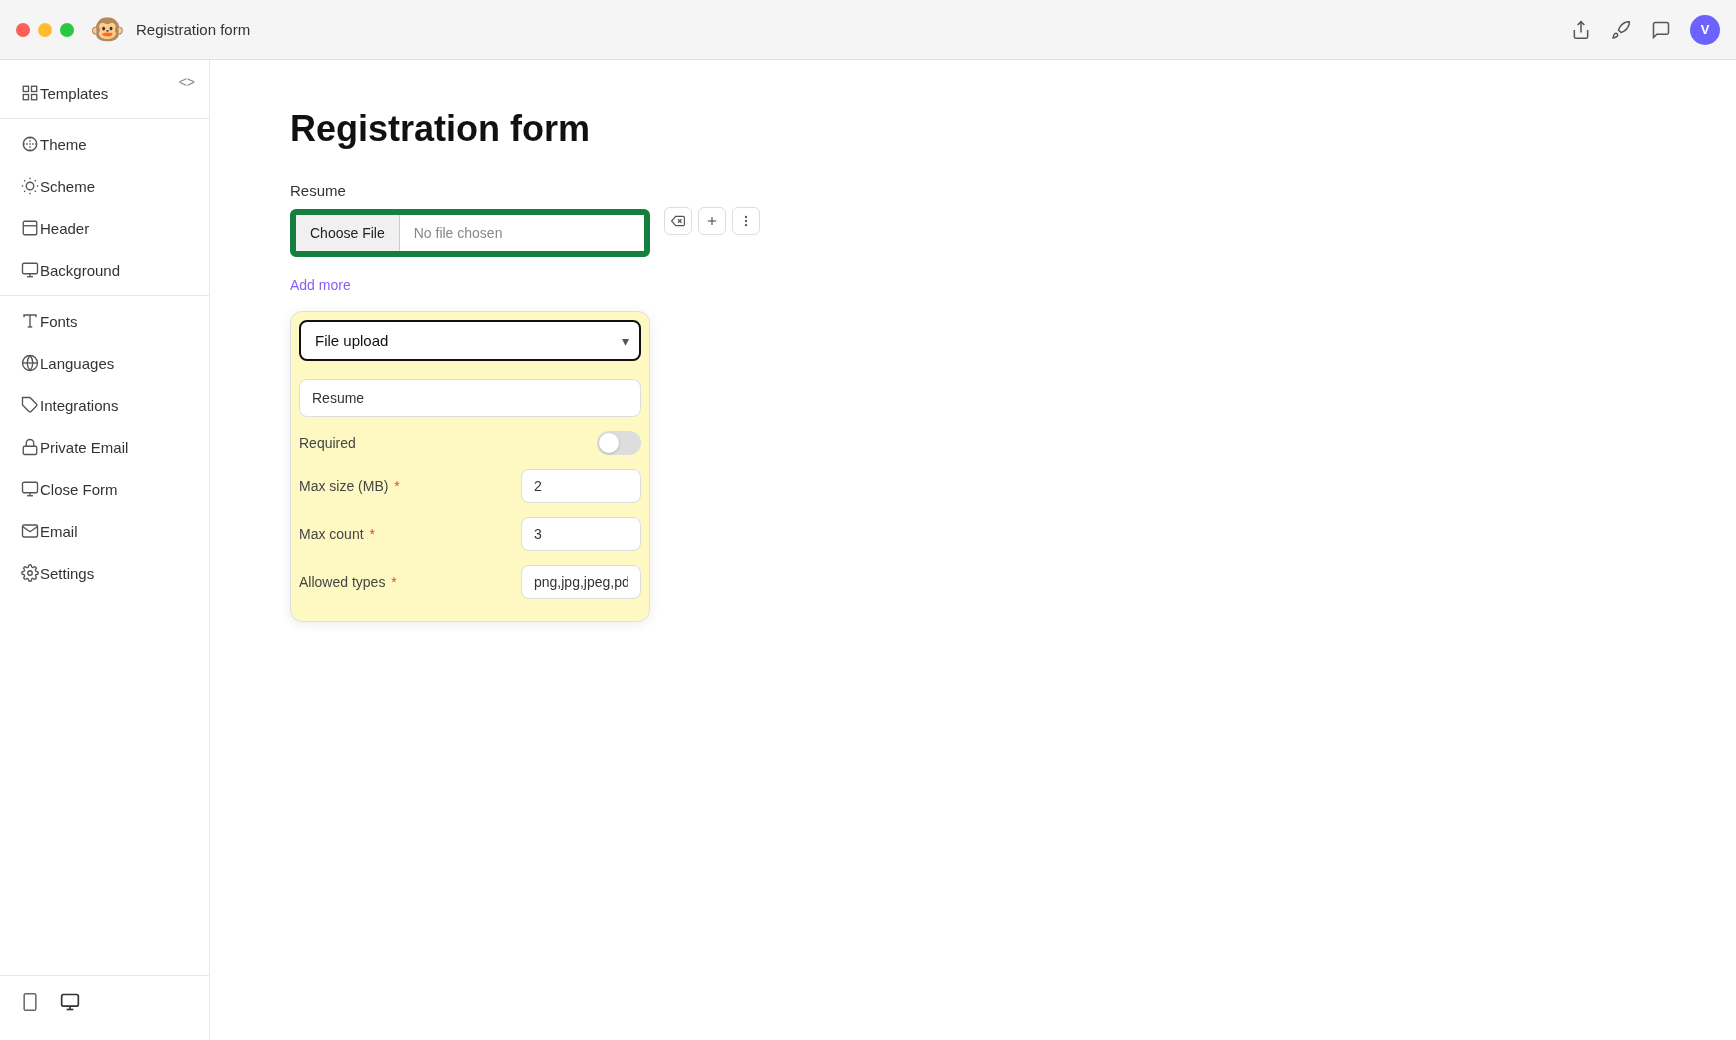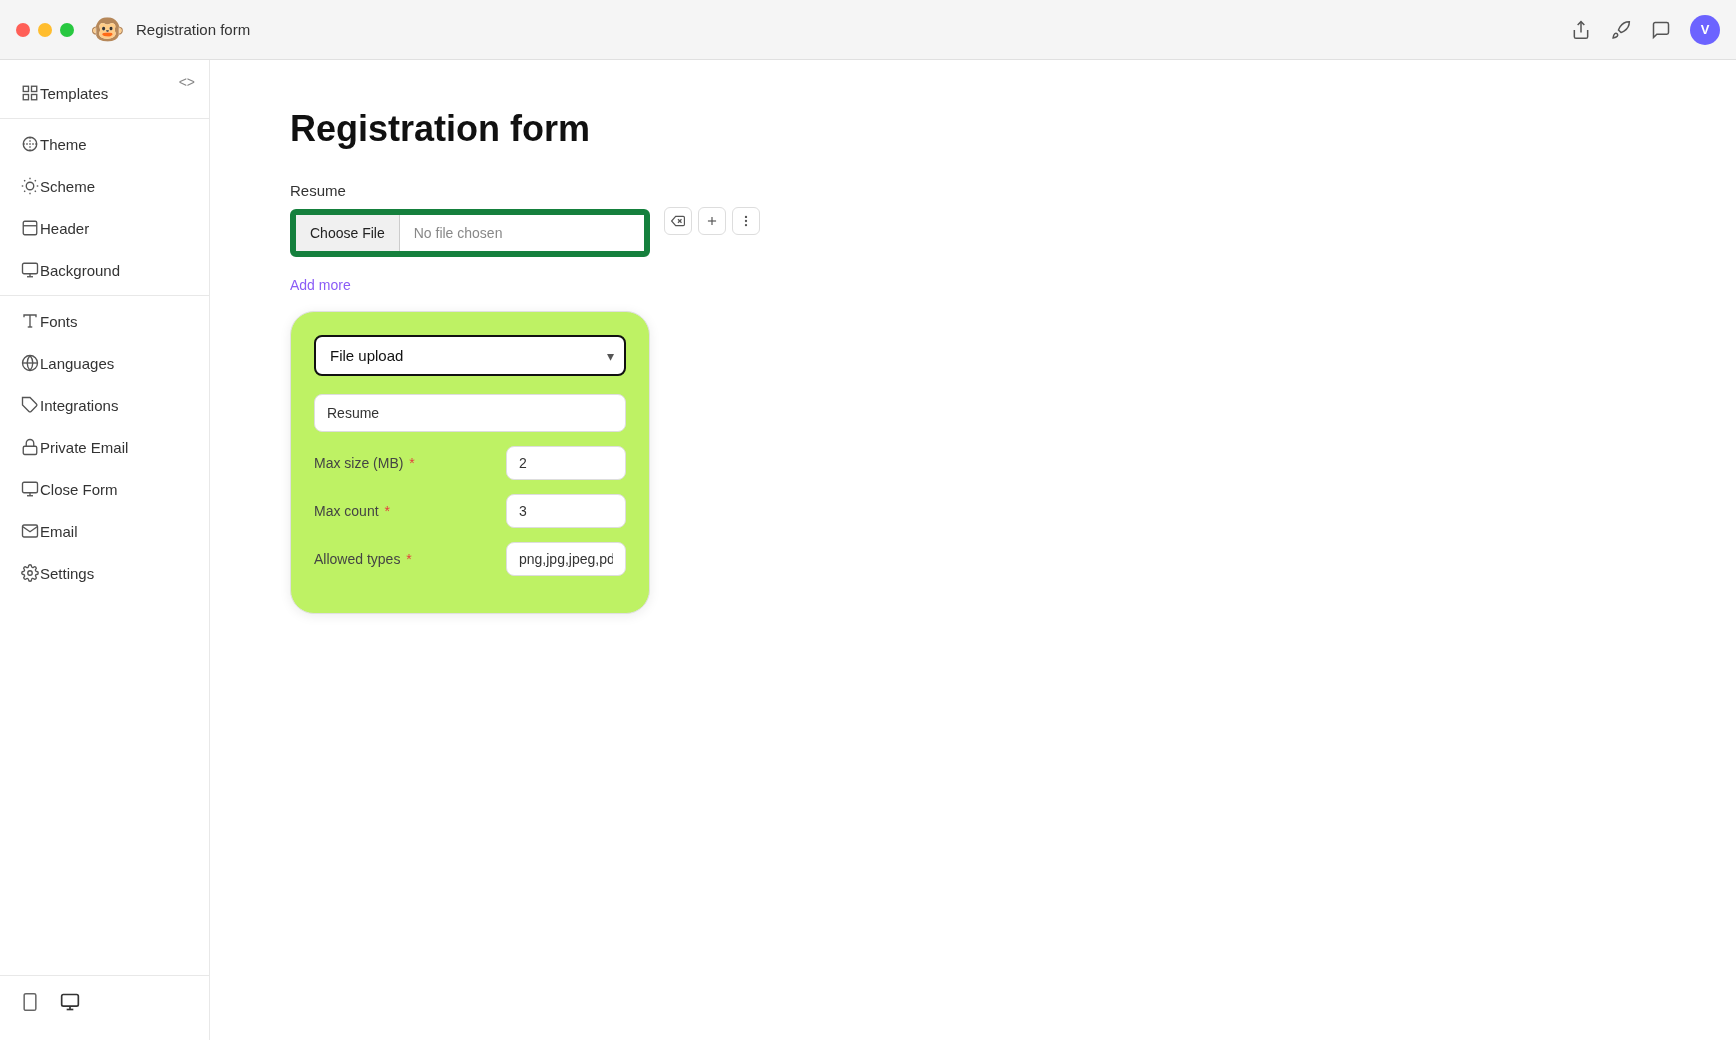--- a/index.html
+++ b/index.html
@@ -192,24 +192,24 @@
 
     .add-more-link {
       font-size: 14px;
       color: #8b5cf6;
       margin-bottom: 18px;
       cursor: pointer;
     }
 
     
     .config-panel {
-      background: #bef264;
+      background: #fef9c3;
       border: 1px solid #e0e0e0;
-      border-radius: 24px;
-      padding: 23px;
+      border-radius: 12px;
+      padding: 8px;
       width: 360px;
       box-shadow: 0 2px 12px rgba(0,0,0,0.08);
     }
 
     .config-select-wrapper {
       position: relative;
       margin-bottom: 18px;
     }
     .config-select {
       width: 100%;
@@ -552,20 +552,26 @@
             <option>Email</option>
             <option>Number</option>
           </select>
           <span class="config-select-chevron">▾</span>
         </div>
 
         
         <input class="config-name-input" type="text" value="Resume" style="">
 
         
+        <div class="config-row">
+          <span class="config-row-label">Required</span>
+          <div class="toggle off">
+            <div class="toggle-knob"></div>
+          </div>
+        </div>
 
         
         <div class="config-row">
           <span class="config-row-label">
             <span>Max size (MB)</span><span class="required-star"> *</span>
           </span>
           <input class="config-input-small" type="text" value="2" style="">
         </div>
 
         

